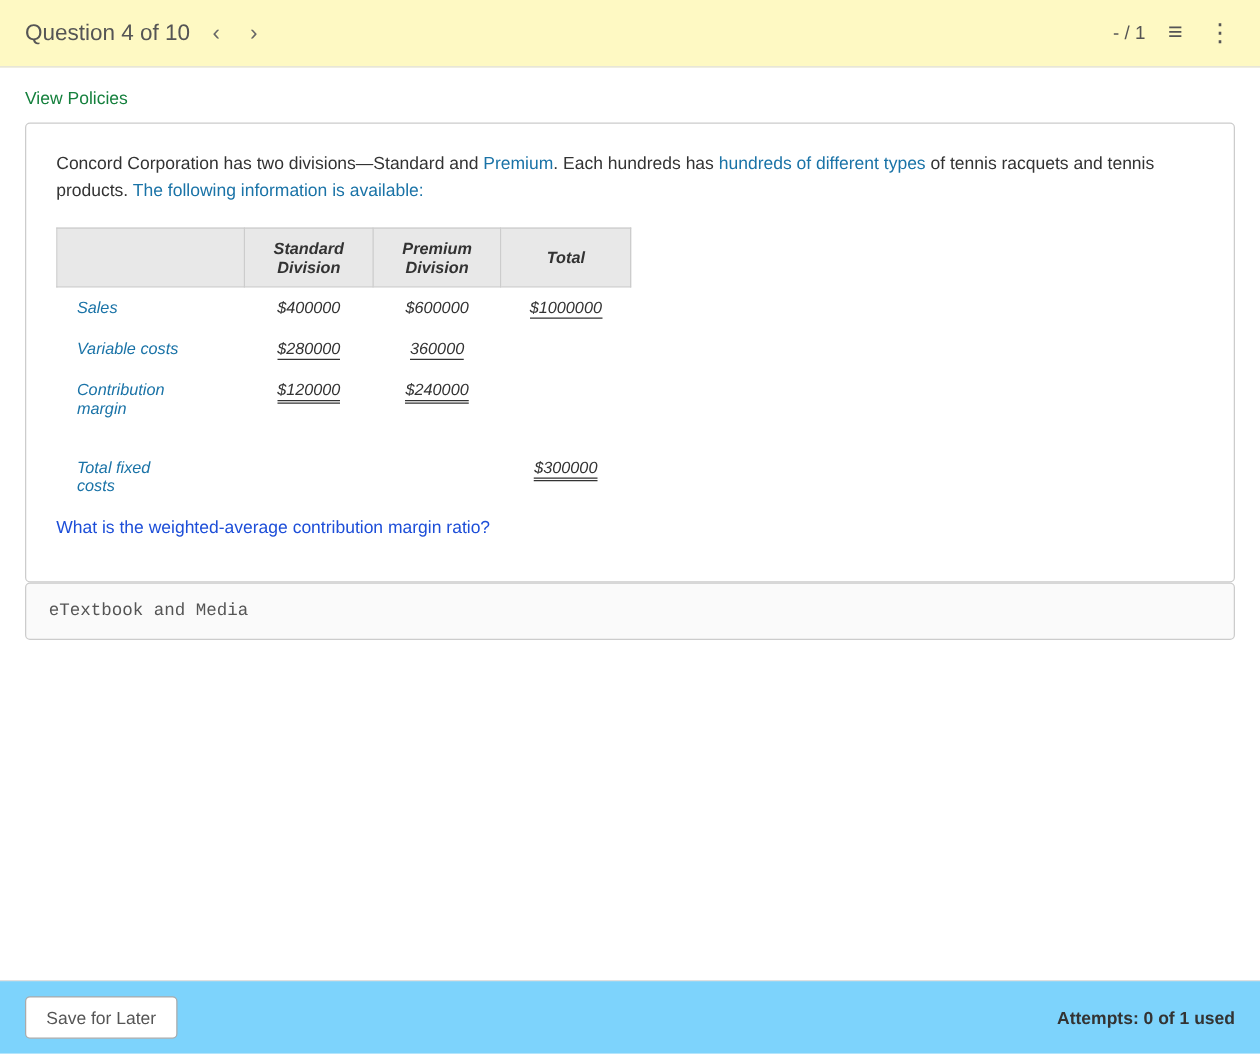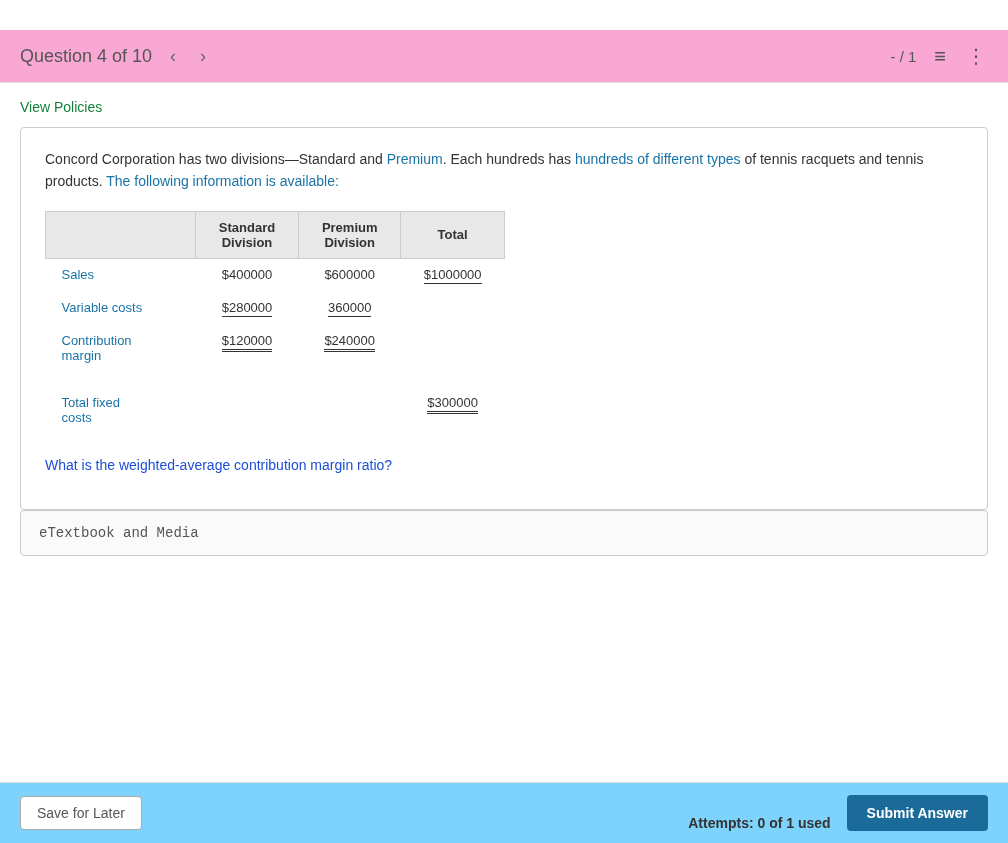--- a/index.html
+++ b/index.html
@@ -18,22 +18,21 @@
       display: flex;
       flex-direction: column;
     }
     
     .header {
       display: flex;
       align-items: center;
       justify-content: space-between;
       padding: 12px 20px;
       border-bottom: 1px solid #e0e0e0;
-      background: #f9a8d4;
-      margin-top: 30px;
+      background: #fef9c3;
     }
     .header-left {
       display: flex;
       align-items: center;
       gap: 12px;
     }
     .question-label {
       font-size: 18px;
       color: #555;
     }
@@ -87,22 +86,23 @@
     .question-text {
       font-size: 14px;
       color: #333;
       line-height: 1.6;
       margin-bottom: 18px;
     }
     .highlight-blue { color: #1a73a7; }
     
     .data-table {
       border-collapse: collapse;
-      margin-bottom: 24px;
+      margin-bottom: 9px;
       min-width: 460px;
+      font-style: italic;
     }
     .data-table th {
       background: #e8e8e8;
       font-weight: bold;
       font-size: 13px;
       text-align: center;
       padding: 8px 16px;
       border: 1px solid #ccc;
     }
     .data-table th.col-empty {
@@ -288,16 +288,15 @@
     </div>
 
     
     <div class="etextbook">eTextbook and Media</div>
   </div>
 
   <div class="footer">
     <button class="save-later-btn">Save for Later</button>
     <div class="footer-right">
       <span class="attempts-text">Attempts: 0 of 1 used</span>
-      <button class="submit-btn">Submit Answer</button>
     </div>
   </div>
 </div>
 
 </body></html>

